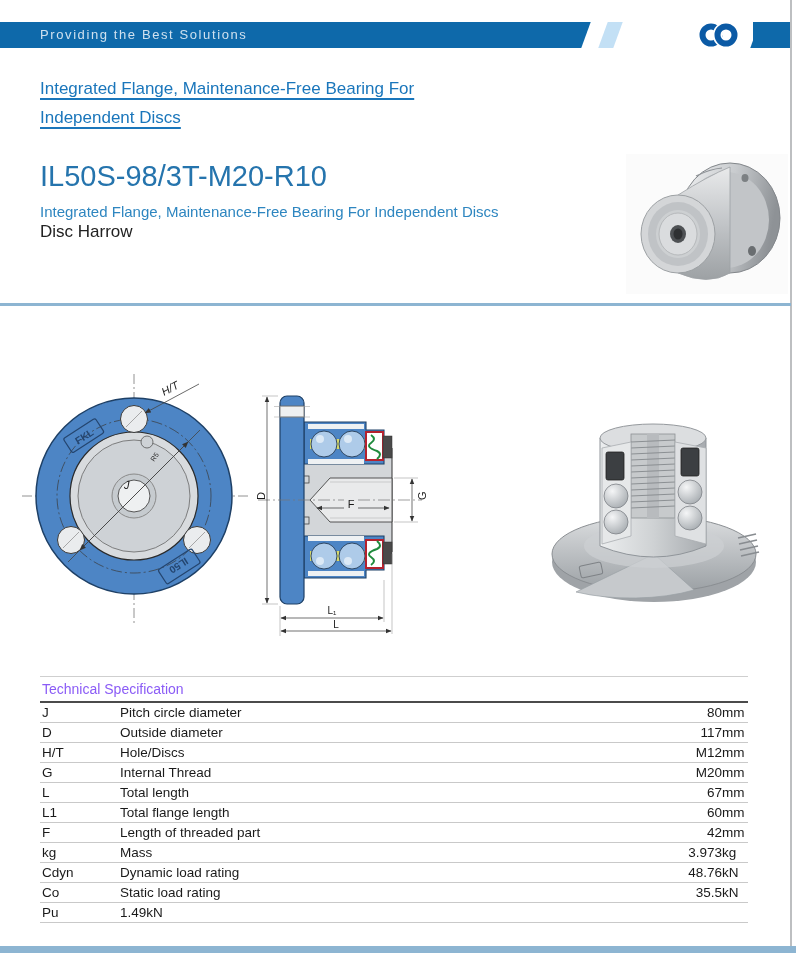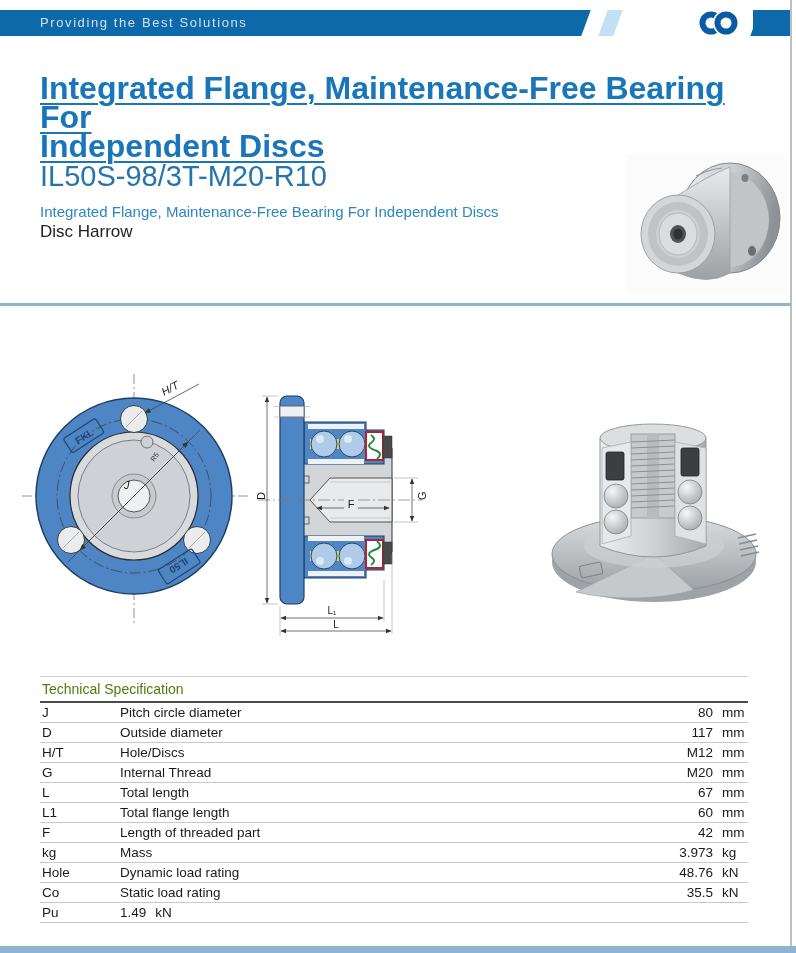--- a/index.html
+++ b/index.html
@@ -1,54 +1,54 @@
 <!DOCTYPE html>
 <html><head>
 <meta charset="utf-8">
 <style>
   html,body{margin:0;padding:0;background:#fff;}
   .page{position:relative;width:796px;height:953px;background:#fff;overflow:hidden;
         font-family:"Liberation Sans",sans-serif;color:#1a1a1a;}
   
-  .top-bar{position:absolute;left:0;top:10px;width:790px;height:26px;background:#0e69aa;}
+  .top-bar{position:absolute;left:0;top:22px;width:790px;height:26px;background:#0e69aa;}
   .tagline{position:absolute;left:40px;top:0;height:26px;line-height:26px;
            font-size:13px;letter-spacing:1.6px;color:#cfe1ef;}
   .logo-cut{position:absolute;left:586px;top:0;width:169px;height:26px;background:#fff;
             transform:skewX(-20deg);}
   .logo-stripe{position:absolute;left:603px;top:0;width:15px;height:26px;background:#c3e0f5;
             transform:skewX(-20deg);}
   .bar-end{position:absolute;left:753px;top:0;width:37px;height:26px;background:#0e69aa;}
   .fkl-text{position:absolute;left:631px;top:-2px;font-family:"Liberation Serif",serif;
             font-weight:bold;font-size:27px;line-height:29px;color:#ffffff;letter-spacing:1px;}
   .fkl-reg{font-size:9px;vertical-align:14px;letter-spacing:0;}
   .fkl-rings{position:absolute;left:698px;top:0;}
   .right-border{position:absolute;left:790px;top:0;width:2px;height:953px;background:#bdbfc1;}
   
-  .doc-title{position:absolute;left:40px;top:74px;width:720px;font-size:32px;font-weight:bold;
+  .doc-title{position:absolute;left:40px;top:74px;width:720px;font-size:17px;font-weight:normal;
              line-height:29px;color:#1a76bb;}
   .doc-title span{text-decoration:underline;text-decoration-thickness:2px;text-underline-offset:4px;}
   .prod-code{position:absolute;left:40px;top:160px;font-size:29px;color:#2574ad;}
   .prod-desc{position:absolute;left:40px;top:203px;font-size:15px;color:#2e86c0;}
   .prod-app{position:absolute;left:40px;top:222px;font-size:17px;color:#222;text-align:center;}
   .rule{position:absolute;left:0;top:303px;width:791px;height:3px;background:#8db5d2;}
   .bottom-bar{position:absolute;left:0;top:946px;width:796px;height:7px;background:#8db5d2;}
   
   .fig{position:absolute;}
   .photo{left:626px;top:154px;}
   .front{left:16px;top:370px;}
   .section{left:250px;top:376px;}
   .cut3d{left:542px;top:396px;}
   
   .spec{position:absolute;left:40px;top:676px;width:708px;border-top:1px solid #cfcfcf;}
-  .spec-head{padding:4px 0 4px 2px;font-size:14px;color:#4d7c0f;border-bottom:2px solid #4b4b4b;}
+  .spec-head{padding:4px 0 4px 2px;font-size:14px;color:#8b5cf6;border-bottom:2px solid #4b4b4b;}
   .trow{display:flex;height:19px;line-height:19px;font-size:13.5px;border-bottom:1px solid #c9c9c9;}
   .c-sym{width:78px;padding-left:2px;}
   .c-desc{flex:1;}
   .c-val{text-align:right;}
-  .c-unit{width:26px;margin-left:9px;}
+  .c-unit{width:26px;}
   svg text{font-family:"Liberation Sans",sans-serif;}
 </style>
 </head>
 <body>
 
 <div class="page">
 
   <div class="top-bar">
     <div class="tagline">Providing the Best Solutions</div>
     <div class="logo-cut"></div>
@@ -294,21 +294,21 @@
       <span class="c-val">42</span>
       <span class="c-unit">mm</span>
     </div>
     <div class="trow">
       <span class="c-sym">kg</span>
       <span class="c-desc">Mass</span>
       <span class="c-val">3.973</span>
       <span class="c-unit">kg</span>
     </div>
     <div class="trow">
-      <span class="c-sym">Hole</span>
+      <span class="c-sym">Cdyn</span>
       <span class="c-desc">Dynamic load rating</span>
       <span class="c-val">48.76</span>
       <span class="c-unit">kN</span>
     </div>
     <div class="trow">
       <span class="c-sym">Co</span>
       <span class="c-desc">Static load rating</span>
       <span class="c-val">35.5</span>
       <span class="c-unit">kN</span>
     </div>

